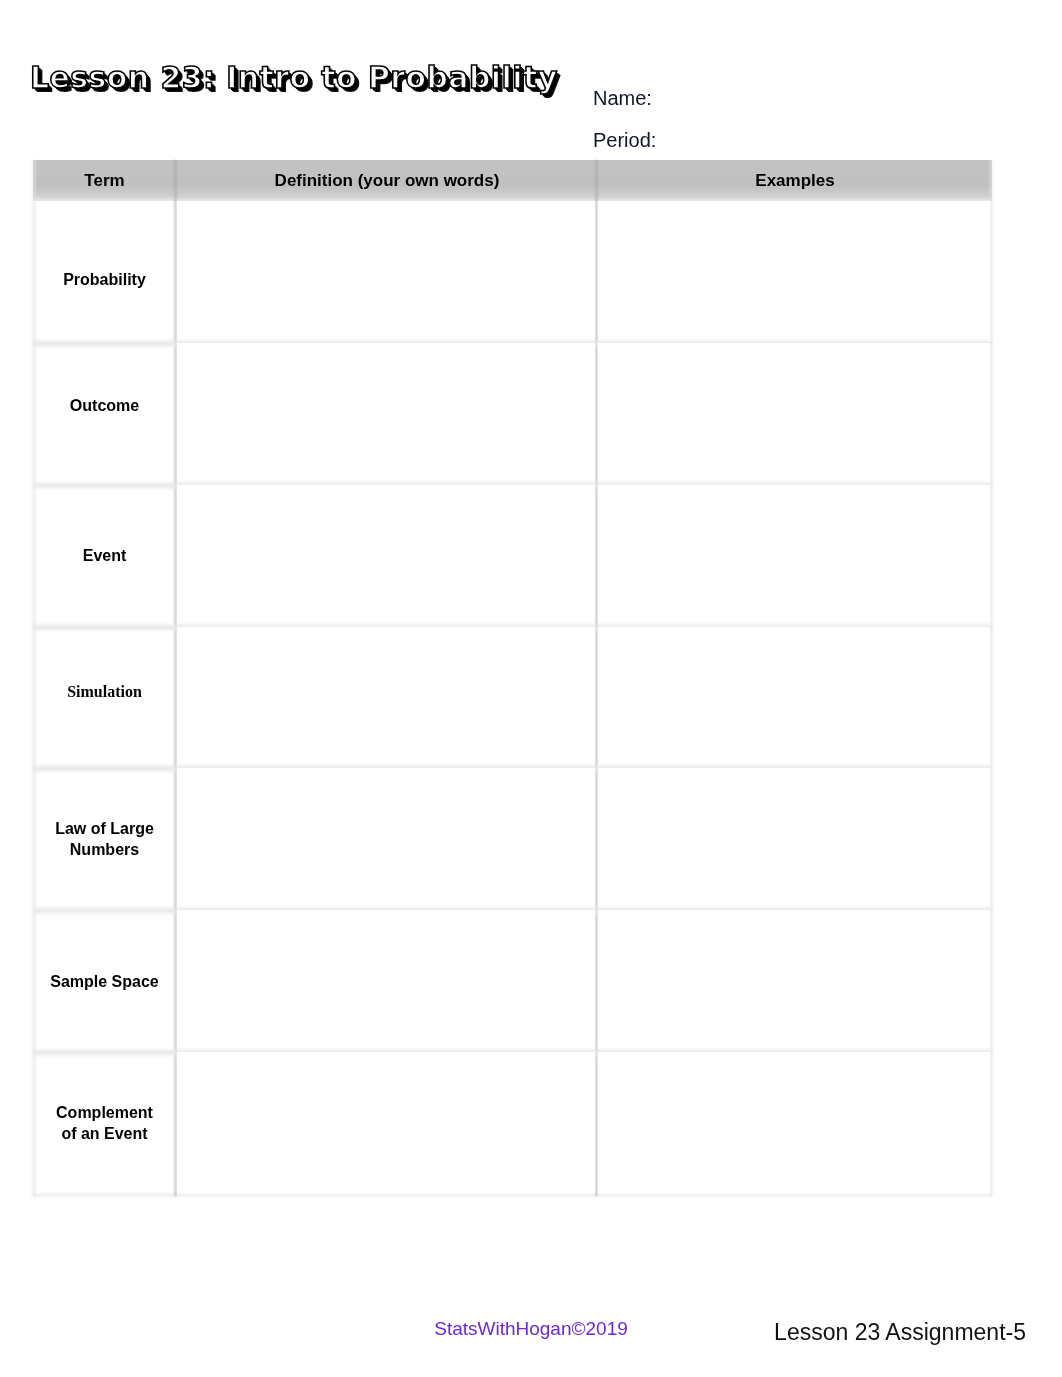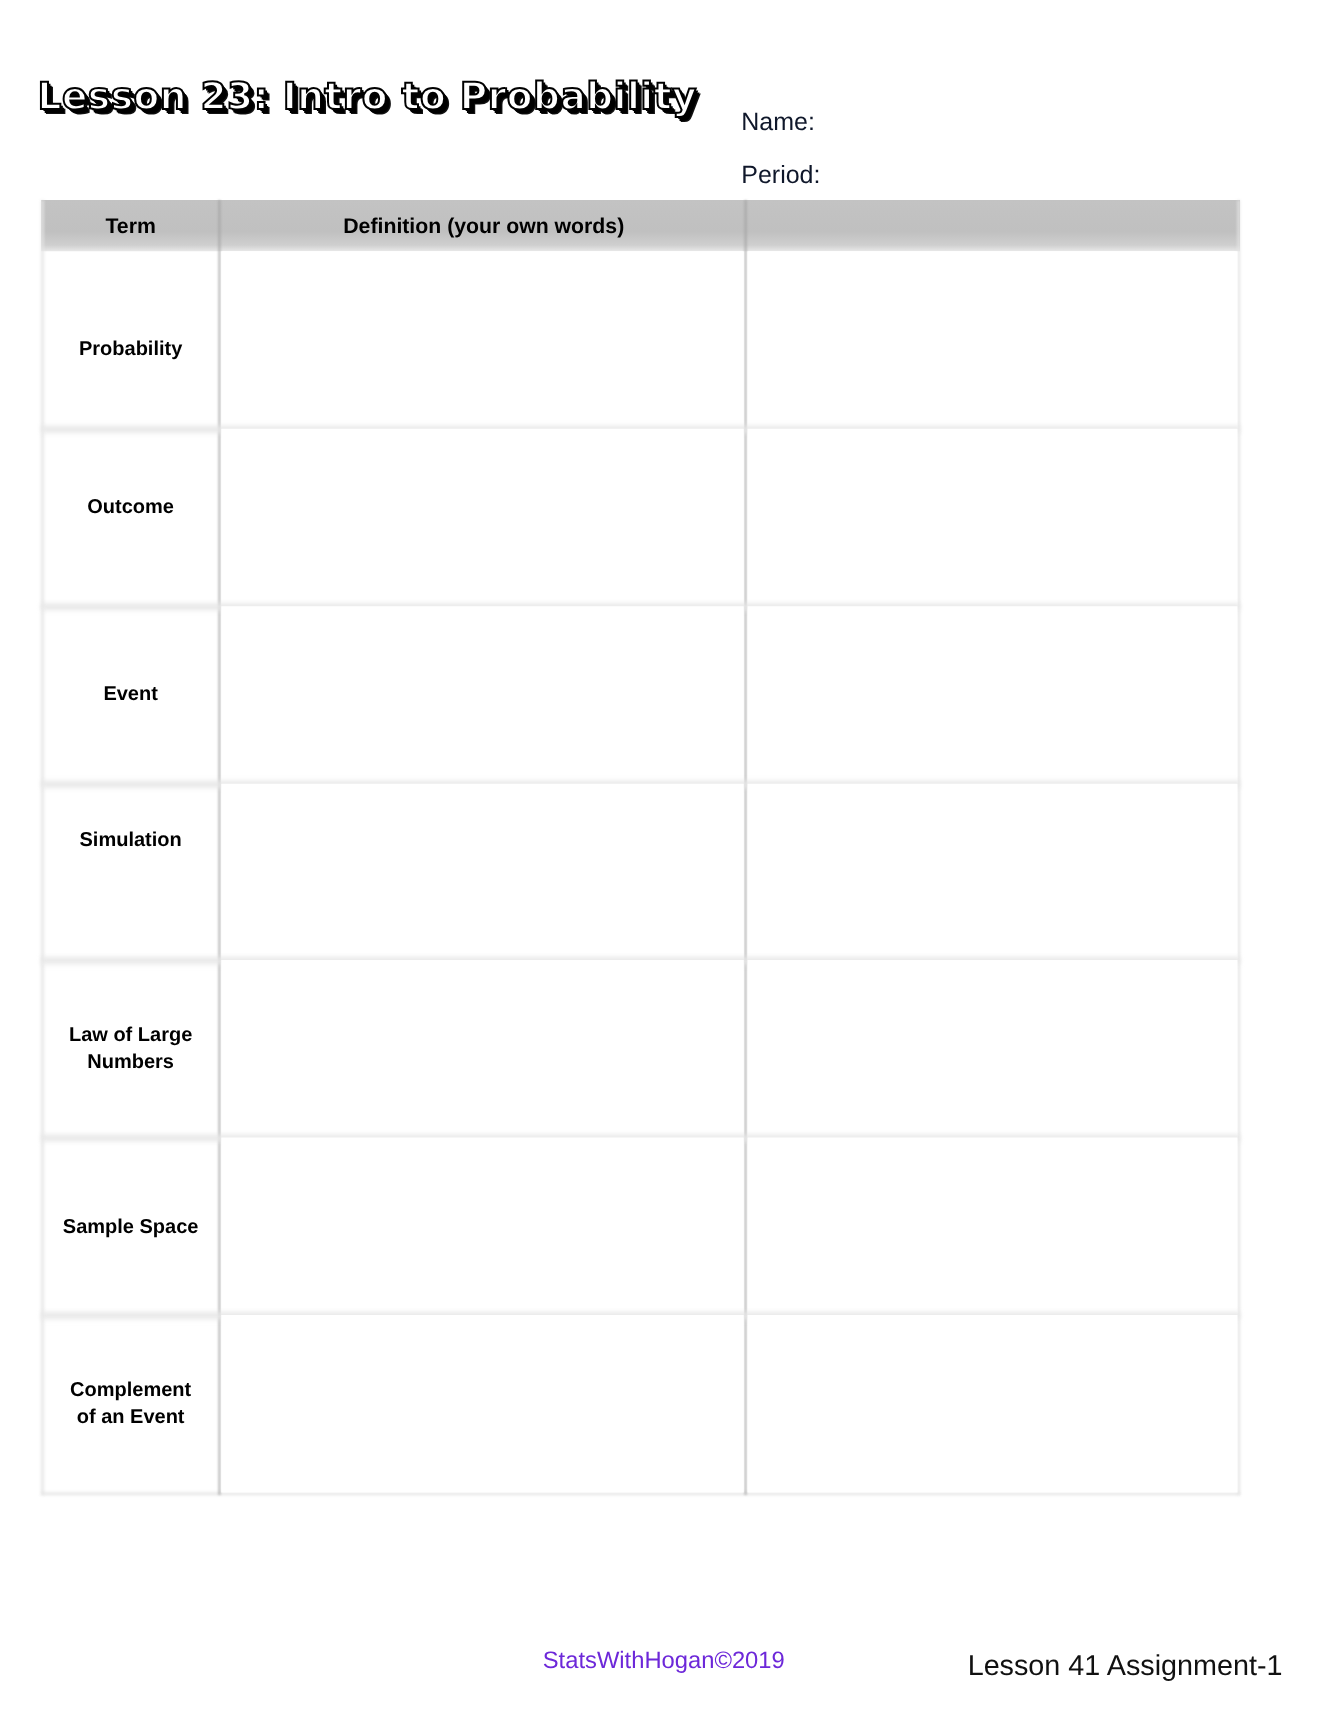--- a/index.html
+++ b/index.html
@@ -166,20 +166,21 @@
 
 <div class="namefield n1">Name:</div>
 <div class="namefield n2">Period:</div>
 
 <div class="table">
 
   <div class="thead"></div>
   <div class="thead-labels">
     <div class="th c1">Term</div>
     <div class="th c2">Definition (your own words)</div>
+    <div class="th c3">Examples</div>
   </div>
 
   <div class="edge left"></div>
   <div class="edge right"></div>
   <div class="edge bottom"></div>
 
   <div class="vdiv v1"></div>
   <div class="vdiv v2"></div>
 
   <div id="rows">
@@ -196,21 +197,21 @@
       </div>
       <div class="hdiv" style="top: 320.714px;"></div>
       <div class="cell-def" style="top: 324.714px; height: 141.857px;"></div>
       <div class="cell-ex" style="top: 324.714px; height: 141.857px;"></div>
       <div class="term" style="top: 324.714px; height: 141.857px;">
         <span>Event</span>
       </div>
       <div class="hdiv" style="top: 462.571px;"></div>
       <div class="cell-def" style="top: 466.571px; height: 141.857px;"></div>
       <div class="cell-ex" style="top: 466.571px; height: 141.857px;"></div>
-      <div class="term" style="top: 442px; height: 141.857px;">
+      <div class="term" style="top: 461px; height: 141.857px; font-family: Liberation Serif, serif;">
         <span>Simulation</span>
       </div>
       <div class="hdiv" style="top: 604.429px;"></div>
       <div class="cell-def" style="top: 608.429px; height: 141.857px;"></div>
       <div class="cell-ex" style="top: 608.429px; height: 141.857px;"></div>
       <div class="term" style="top: 608.429px; height: 141.857px;">
         <span>Law of Large<br>Numbers</span>
       </div>
       <div class="hdiv" style="top: 746.286px;"></div>
       <div class="cell-def" style="top: 750.286px; height: 141.857px;"></div>
@@ -222,13 +223,13 @@
       <div class="cell-def" style="top: 892.143px; height: 141.857px;"></div>
       <div class="cell-ex" style="top: 892.143px; height: 141.857px;"></div>
       <div class="term" style="top: 892.143px; height: 141.857px;">
         <span>Complement<br>of an Event</span>
       </div>
     </div>
 
 </div>
 
 <div class="footer-center">StatsWithHogan©2019</div>
-<div class="footer-right">Lesson 41 Assignment-1</div>
+<div class="footer-right">Lesson 23 Assignment-5</div>
 
 </body></html>

